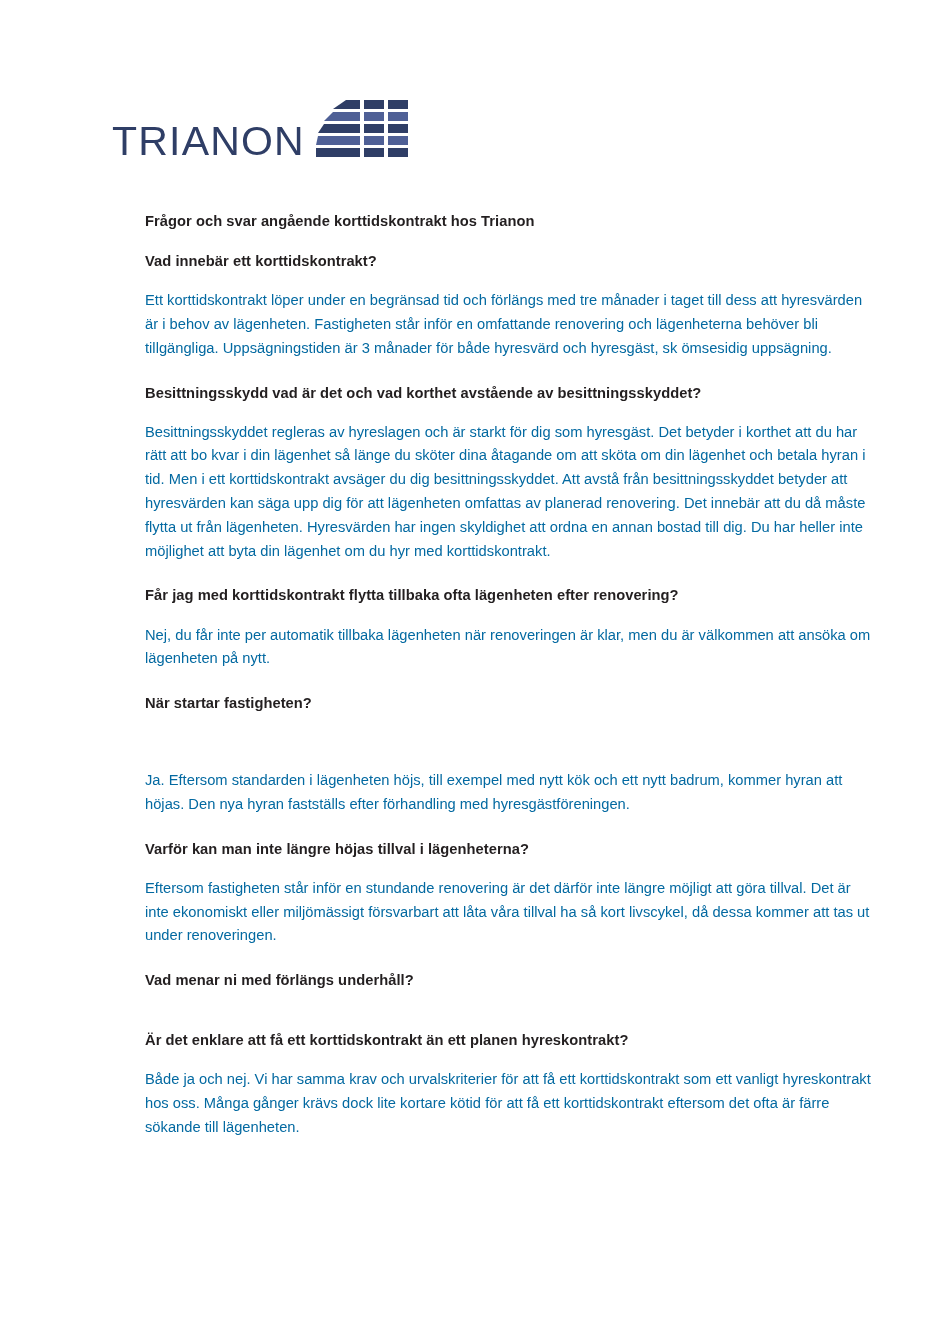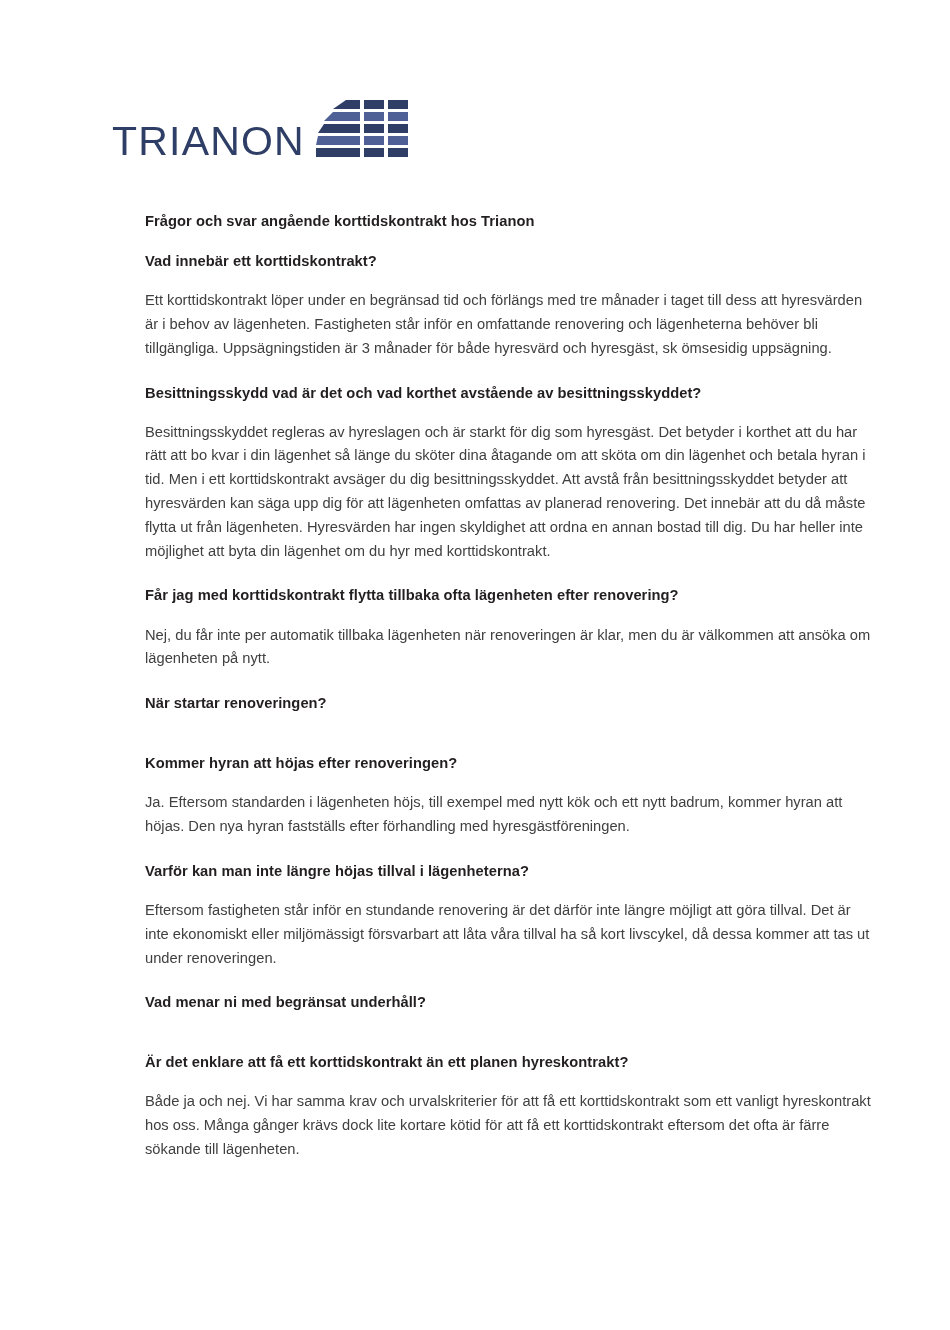--- a/index.html
+++ b/index.html
@@ -52,21 +52,21 @@
     font-size: 14.7px;
     font-weight: bold;
     color: #231f20;
     margin: 0 0 0 0;
     line-height: 1.5;
     letter-spacing: 0.05px;
   }
   p.a {
     font-size: 14.7px;
     font-weight: normal;
-    color: #404040;
+    color: #0369a1;
     margin: 0;
     line-height: 1.62;
     letter-spacing: 0.01px;
   }
   .spacer-after-heading { height: 17px; }
   .spacer-after-para { height: 21px; }
   .title-gap { height: 18px; }
 </style>
 </head>
 <body>
@@ -101,35 +101,34 @@
     <h2 class="q">Besittningsskydd vad är det och vad korthet avstående av besittningsskyddet?</h2>
     <div class="spacer-after-heading"></div>
     <p class="a">Besittningsskyddet regleras av hyreslagen och är starkt för dig som hyresgäst. Det betyder i korthet att du har rätt att bo kvar i din lägenhet så länge du sköter dina åtagande om att sköta om din lägenhet och betala hyran i tid. Men i ett korttidskontrakt avsäger du dig besittningsskyddet. Att avstå från besittningsskyddet betyder att hyresvärden kan säga upp dig för att lägenheten omfattas av planerad renovering. Det innebär att du då måste flytta ut från lägenheten. Hyresvärden har ingen skyldighet att ordna en annan bostad till dig. Du har heller inte möjlighet att byta din lägenhet om du hyr med korttidskontrakt.</p>
     <div class="spacer-after-para"></div>
 
     <h2 class="q">Får jag med korttidskontrakt flytta tillbaka ofta lägenheten efter renovering?</h2>
     <div class="spacer-after-heading"></div>
     <p class="a">Nej, du får inte per automatik tillbaka lägenheten när renoveringen är klar, men du är välkommen att ansöka om lägenheten på nytt.</p>
     <div class="spacer-after-para"></div>
 
-    <h2 class="q">När startar renoveringen?</h2>
+    <h2 class="q">När startar fastigheten?</h2>
     <div class="spacer-after-heading"></div>
     <div class="spacer-after-para"></div>
 
-    <h2 class="q">Kommer hyran att höjas efter renoveringen?</h2>
     <div class="spacer-after-heading"></div>
     <p class="a">Ja. Eftersom standarden i lägenheten höjs, till exempel med nytt kök och ett nytt badrum, kommer hyran att höjas. Den nya hyran fastställs efter förhandling med hyresgästföreningen.</p>
     <div class="spacer-after-para"></div>
 
     <h2 class="q">Varför kan man inte längre höjas tillval i lägenheterna?</h2>
     <div class="spacer-after-heading"></div>
     <p class="a">Eftersom fastigheten står inför en stundande renovering är det därför inte längre möjligt att göra tillval. Det är inte ekonomiskt eller miljömässigt försvarbart att låta våra tillval ha så kort livscykel, då dessa kommer att tas ut under renoveringen.</p>
     <div class="spacer-after-para"></div>
 
-    <h2 class="q">Vad menar ni med begränsat underhåll?</h2>
+    <h2 class="q">Vad menar ni med förlängs underhåll?</h2>
     <div class="spacer-after-heading"></div>
     <div class="spacer-after-para"></div>
 
     <h2 class="q">Är det enklare att få ett korttidskontrakt än ett planen hyreskontrakt?</h2>
     <div class="spacer-after-heading"></div>
     <p class="a">Både ja och nej. Vi har samma krav och urvalskriterier för att få ett korttidskontrakt som ett vanligt hyreskontrakt hos oss. Många gånger krävs dock lite kortare kötid för att få ett korttidskontrakt eftersom det ofta är färre sökande till lägenheten.</p>
 
   </div>
 </div>
 

